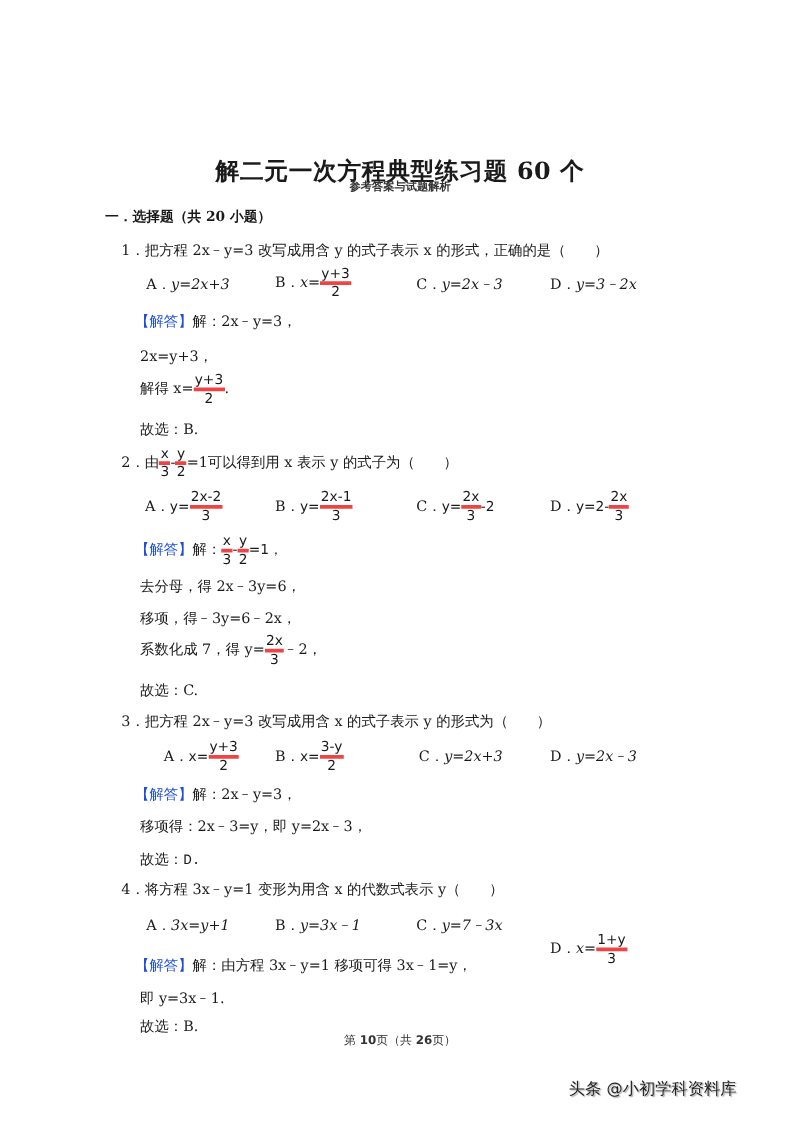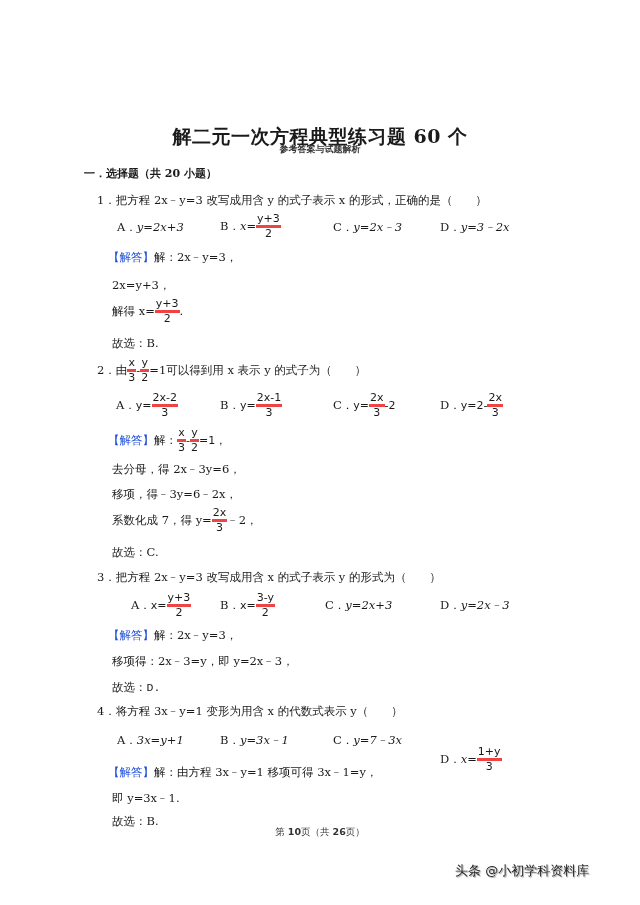--- a/index.html
+++ b/index.html
@@ -88,21 +88,21 @@
   <div>
     <div class="abs q" style="left:97px;top:570px;">
       <span>3．</span><span>把方程 2x﹣y=3 改写成用含 x 的式子表示 y 的形式为（　　）</span>
     </div>
     <div class="abs opt" style="left:131px;top:592px;">
       <span>A．</span><span class="sans">x=</span><span class="frac"><span class="num">y+3</span><span class="den">2</span></span>
     </div>
     <div class="abs opt" style="left:220px;top:592px;">
       <span>B．</span><span class="sans">x=</span><span class="frac"><span class="num">3-y</span><span class="den">2</span></span>
     </div>
-    <div class="abs opt" style="left:325px;top:598px;">
+    <div class="abs opt" style="left:335px;top:598px;">
       <span>C．</span><span class="it">y=2x+3</span>
     </div>
     <div class="abs opt" style="left:440px;top:598px;">
       <span>D．</span><span class="it">y=2x﹣3</span>
     </div>
     <div class="abs q" style="left:108px;top:628px;">
       <span class="tag">【解答】</span><span>解：2x﹣y=3，</span>
     </div>
     <div class="abs q" style="left:112px;top:654px;">移项得：2x﹣3=y，即 y=2x﹣3，</div>
     <div class="abs q" style="left:112px;top:680px;font-family:Liberation Mono, monospace;">故选：D.</div>

